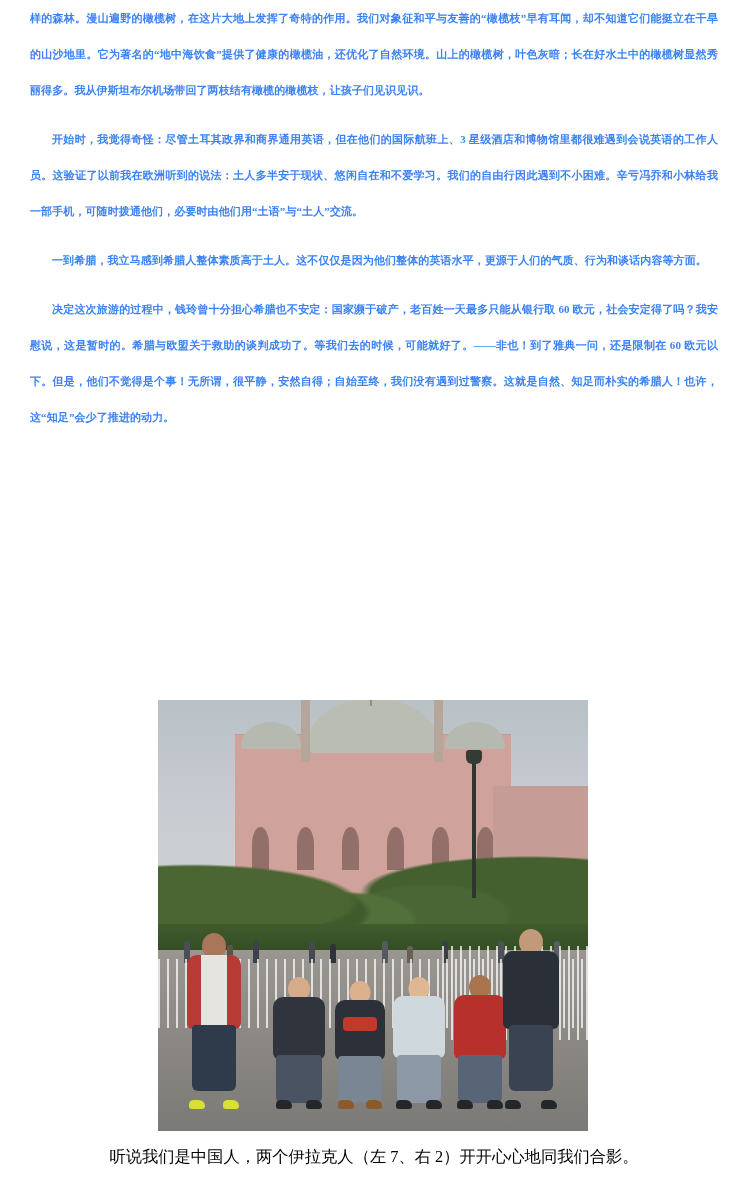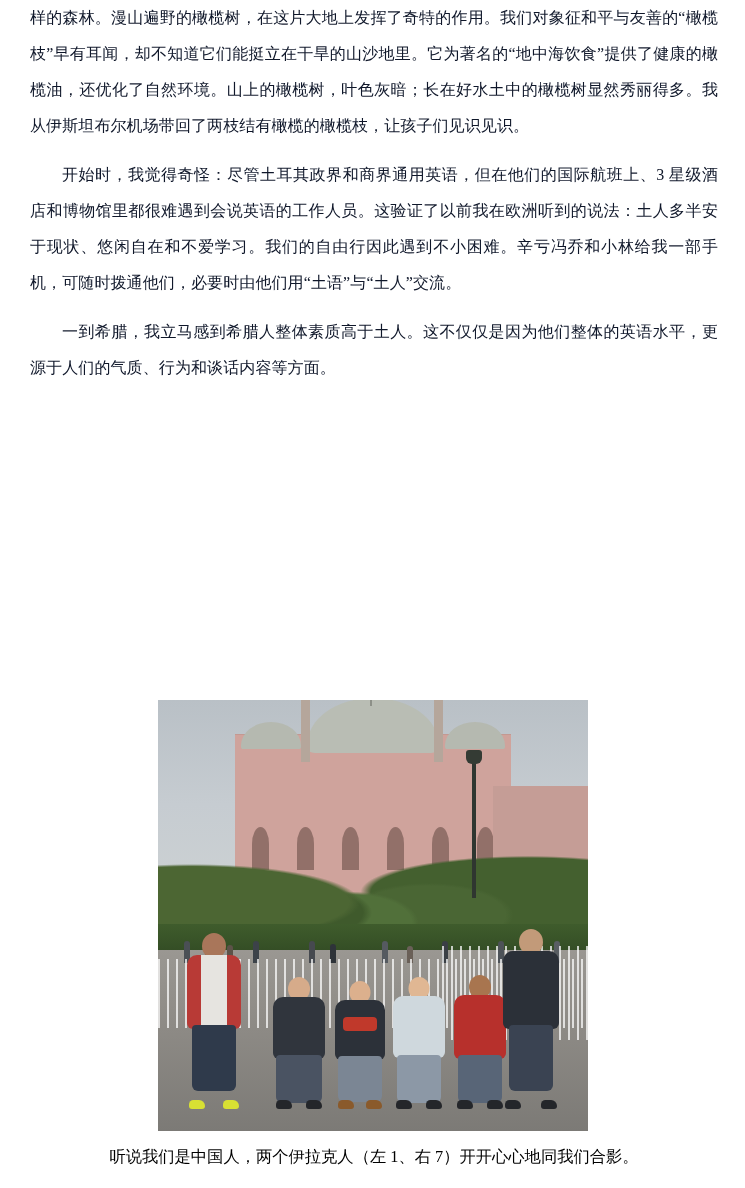--- a/index.html
+++ b/index.html
@@ -16,26 +16,27 @@
     overflow: hidden;
   }
   .body-text {
     position: absolute;
     left: 30px;
     top: 0px;
     width: 688px;
   }
   .para {
     margin: 0 0 13px 0;
-    font-size: 16px;
+    font-size: 11px;
     line-height: 36px;
-    color: #0f172a;
+    color: #3b82f6;
     text-align: justify;
     text-justify: inter-ideograph;
     letter-spacing: 0.1px;
+    font-weight: bold;
   }
   .para.indent {
     text-indent: 2em;
   }
   .figure {
     position: absolute;
     left: 158px;
     top: 700px;
     width: 430px;
     height: 431px;
@@ -335,20 +336,21 @@
 </style>
 </head>
 <body>
 
 <div class="page">
 
   <div class="body-text">
     <p class="para">样的森林。漫山遍野的橄榄树，在这片大地上发挥了奇特的作用。我们对象征和平与友善的“橄榄枝”早有耳闻，却不知道它们能挺立在干旱的山沙地里。它为著名的“地中海饮食”提供了健康的橄榄油，还优化了自然环境。山上的橄榄树，叶色灰暗；长在好水土中的橄榄树显然秀丽得多。我从伊斯坦布尔机场带回了两枝结有橄榄的橄榄枝，让孩子们见识见识。</p>
     <p class="para indent">开始时，我觉得奇怪：尽管土耳其政界和商界通用英语，但在他们的国际航班上、3 星级酒店和博物馆里都很难遇到会说英语的工作人员。这验证了以前我在欧洲听到的说法：土人多半安于现状、悠闲自在和不爱学习。我们的自由行因此遇到不小困难。辛亏冯乔和小林给我一部手机，可随时拨通他们，必要时由他们用“土语”与“土人”交流。</p>
     <p class="para indent">一到希腊，我立马感到希腊人整体素质高于土人。这不仅仅是因为他们整体的英语水平，更源于人们的气质、行为和谈话内容等方面。</p>
+    <p class="para indent">决定这次旅游的过程中，钱玲曾十分担心希腊也不安定：国家濒于破产，老百姓一天最多只能从银行取 60 欧元，社会安定得了吗？我安慰说，这是暂时的。希腊与欧盟关于救助的谈判成功了。等我们去的时候，可能就好了。——非也！到了雅典一问，还是限制在 60 欧元以下。但是，他们不觉得是个事！无所谓，很平静，安然自得；自始至终，我们没有遇到过警察。这就是自然、知足而朴实的希腊人！也许，这“知足”会少了推进的动力。</p>
   </div>
 
   <div class="figure">
     <div class="photo">
       <div class="sky"></div>
 
       <div class="mosque">
         <div class="dome-small-l"></div>
         <div class="dome-small-r"></div>
         <div class="minaret m1"></div>
@@ -433,15 +435,15 @@
           <div class="head"></div>
           <div class="torso"></div>
           <div class="legs"></div>
           <div class="shoe l dark"></div>
           <div class="shoe r dark"></div>
         </div>
       </div>
     </div>
   </div>
 
-  <div class="caption">听说我们是中国人，两个伊拉克人（左 1、右 7）开开心心地同我们合影。</div>
+  <div class="caption">听说我们是中国人，两个伊拉克人（左 7、右 2）开开心心地同我们合影。</div>
 
 </div>
 
 </body></html>

